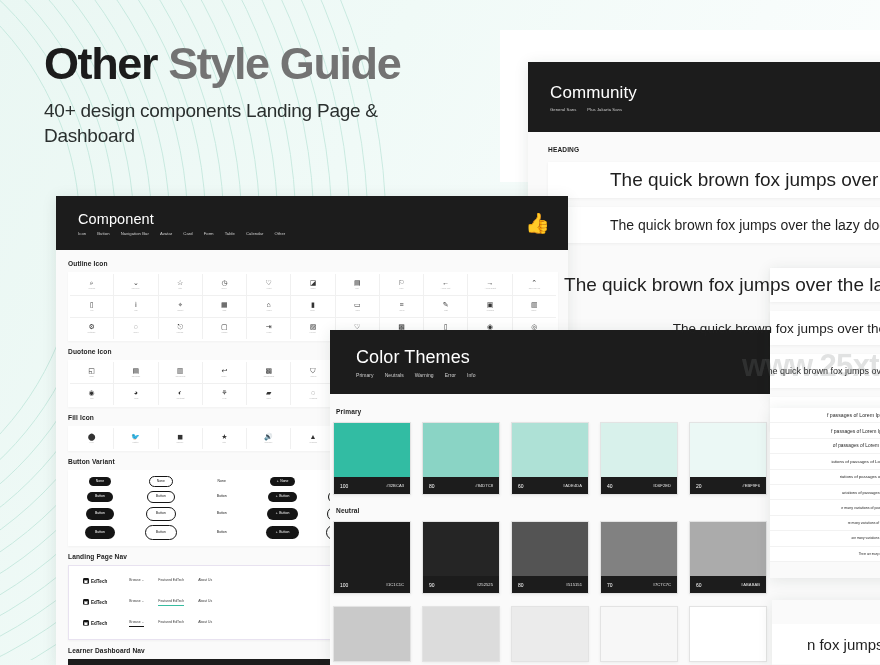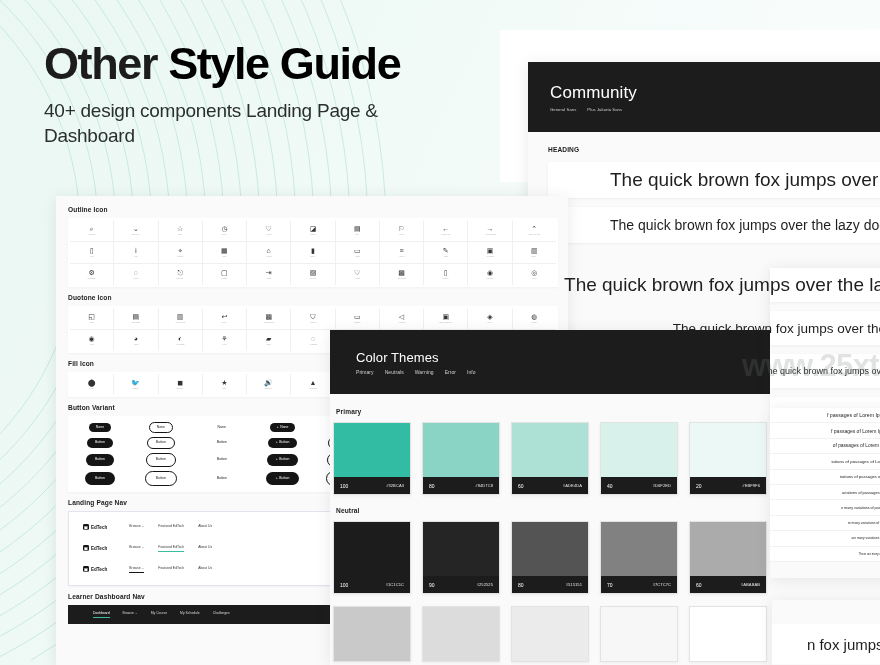--- a/index.html
+++ b/index.html
@@ -83,21 +83,21 @@
   
   #hero { position: absolute; left: 44px; top: 40px; width: 430px; }
   #hero-title {
     font-size: 45px;
     font-weight: 700;
     line-height: 1.06;
     letter-spacing: -1.4px;
     color: #1c1c1c;
     white-space: nowrap;
   }
-  #hero-title .accent { color: #000000; }
+  #hero-title .accent { color: #737373; }
   #hero-sub {
     margin-top: 10px;
     font-size: 19px;
     line-height: 1.32;
     color: #2a2f2e;
     letter-spacing: -.25px;
     max-width: 400px;
   }
 
   
@@ -276,21 +276,21 @@
   #color-card {
     left: 330px; top: 330px; width: 560px; height: 335px;
   }
   #color-head {
     height: 64px; width: 100%;
     padding-left: 26px;
     flex-direction: column;
     justify-content: center;
     align-items: flex-start;
   }
-  #color-head .dh-title { font-size: 13px; }
+  #color-head .dh-title { font-size: 18px; }
   #color-head .dh-tabs span { font-size: 5px; }
   #color-head .dh-emoji { font-size: 23px; right: 24px; }
   #color-body { padding: 14px 0 0 3px; }
   .swatch-group { margin-bottom: 12px; }
   .swatch-group .grp-label { margin-left: 3px; margin-bottom: 7px; }
   .swatch-row { display: flex; gap: 11px; }
   .swatch {
     width: 78px;
     background: #fff;
     border: .5px solid #e3e3e3;
@@ -421,20 +421,35 @@
           <span style="font-size: 19px;">The quick brown fox jumps over the lazy dog</span>
         </div>
         <div class="type-row">
           <span style="font-size: 14px;">The quick brown fox jumps over the lazy dog</span>
         </div>
       </div>
   </div>
 </div>
 
 <div class="card" id="component-card">
+  <div class="dark-head" id="component-head">
+    <div class="dh-title">Component</div>
+    <div class="dh-tabs" id="comp-tabs">
+        <span>Icon</span>
+        <span>Button</span>
+        <span>Navigation Bar</span>
+        <span>Avatar</span>
+        <span>Card</span>
+        <span>Form</span>
+        <span>Table</span>
+        <span>Calendar</span>
+        <span>Other</span>
+      </div>
+    <div class="dh-emoji">👍</div>
+  </div>
 
   <div id="component-body">
     <div class="sec-label">Outline Icon</div>
     <div class="icon-grid-wrap" id="outline-grid">
         <div class="icon-row">
           <div class="icon-cell">
             <span class="gl">⌕</span>
             <span class="cap">Search</span>
           </div>
           <div class="icon-cell">

